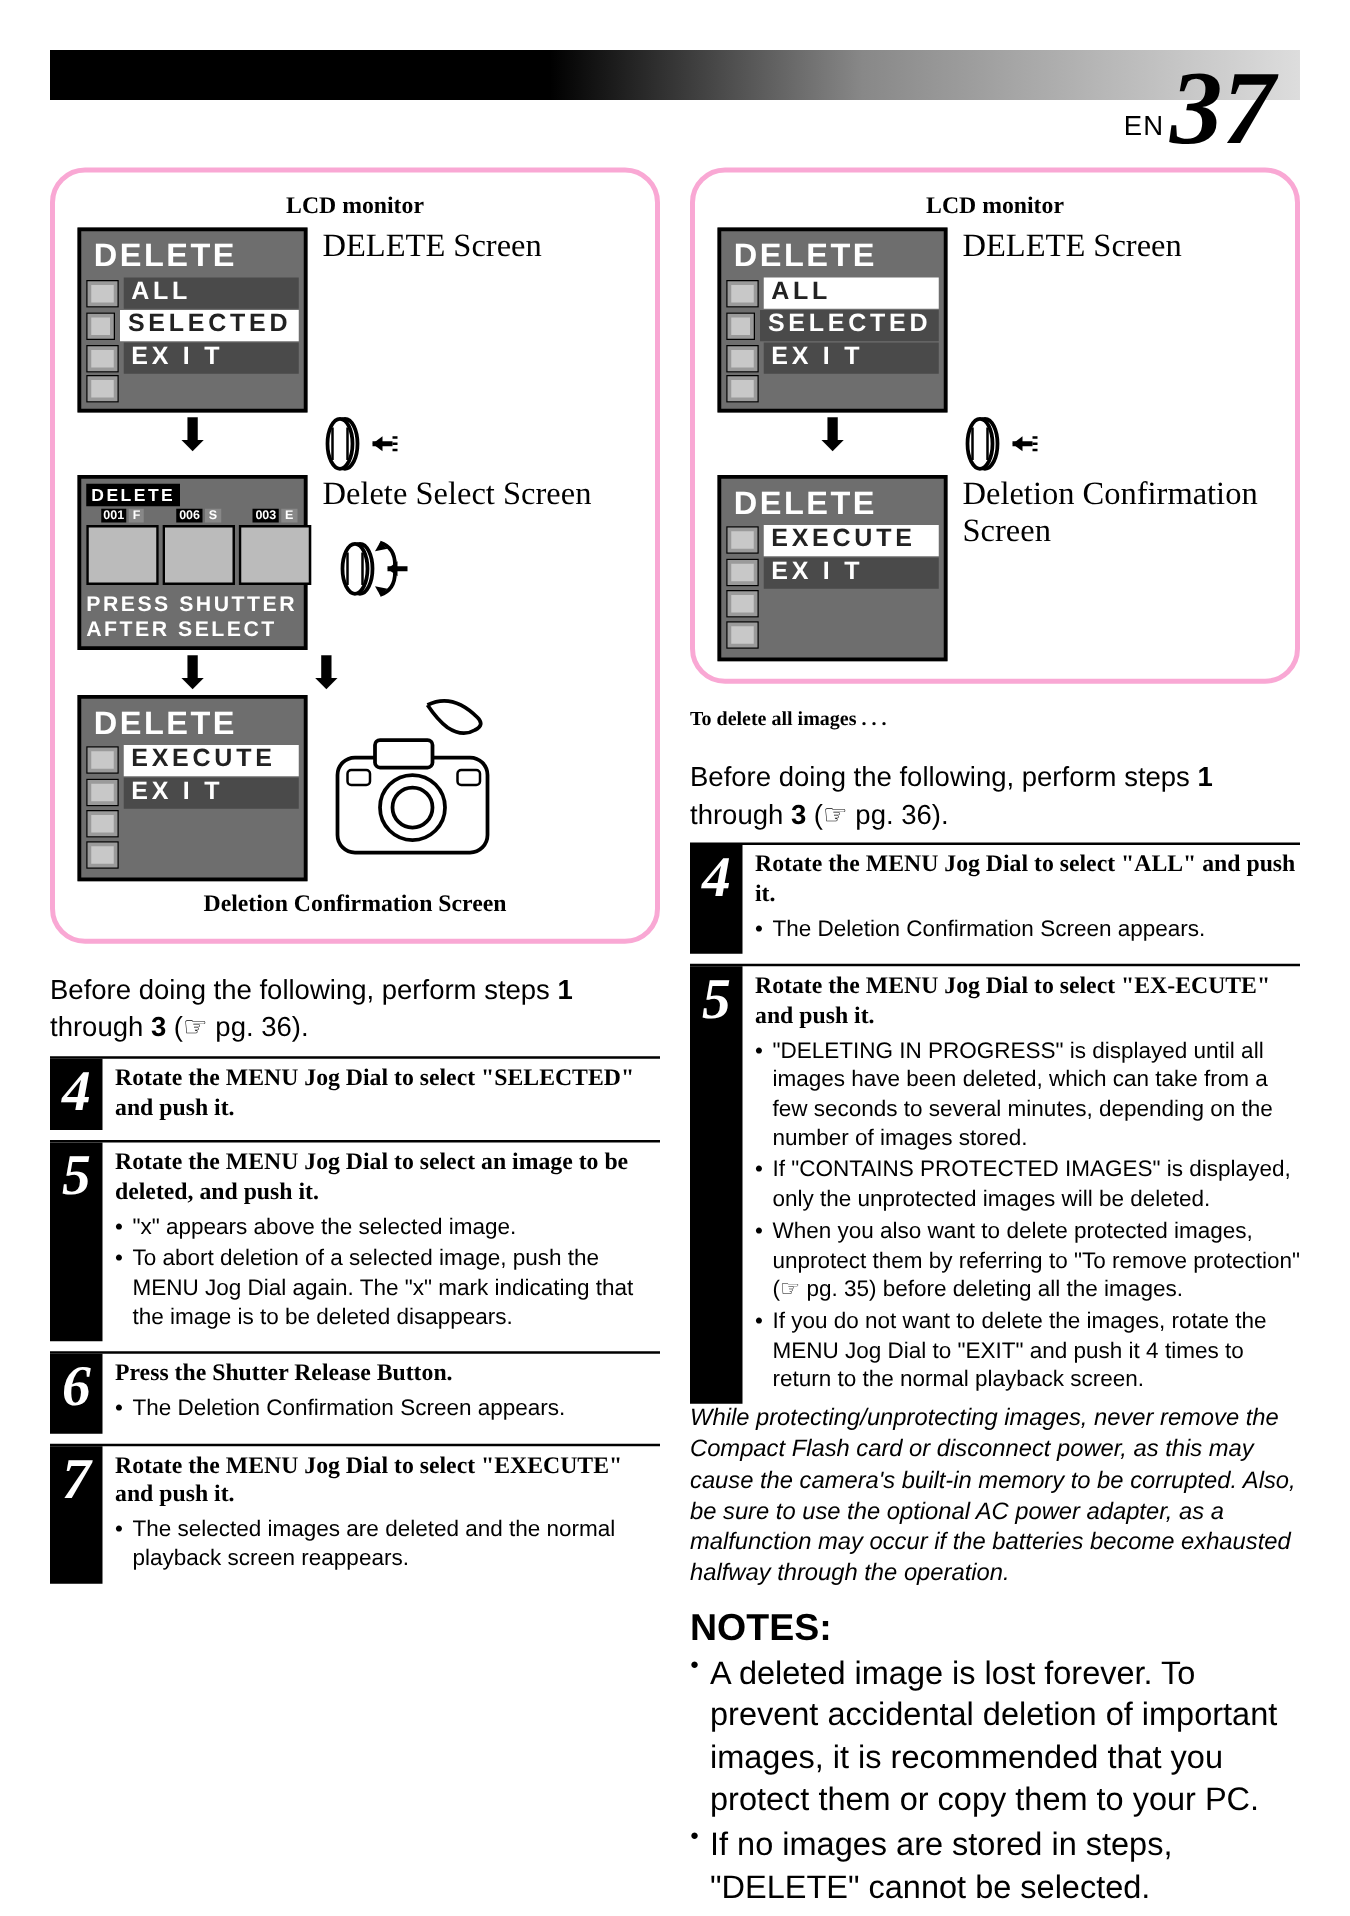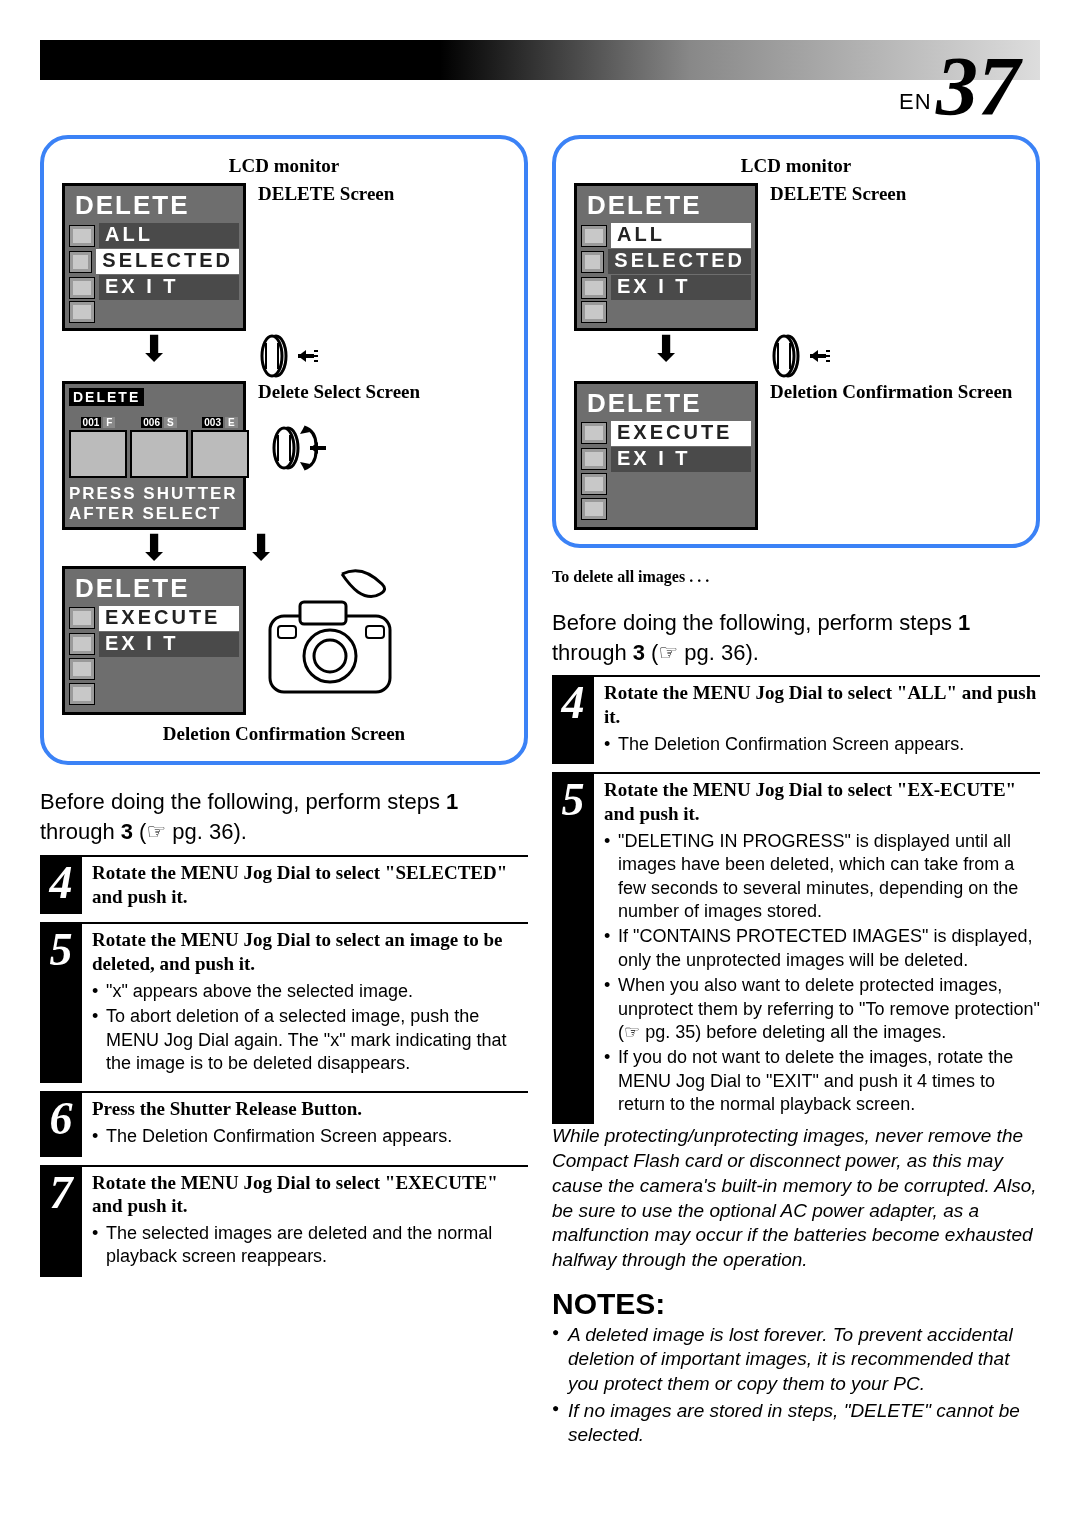--- a/index.html
+++ b/index.html
@@ -38,21 +38,21 @@
 }
 .columns {
   display: flex;
   padding: 20px 40px 40px 40px;
   gap: 24px;
 }
 .col {
   flex: 1;
 }
 .lcd-box {
-  border: 4px solid #3b82f6;
+  border: 4px solid #f9a8d4;
   border-radius: 28px;
   padding: 16px 18px;
   margin-bottom: 20px;
 }
 .lcd-label {
   font-family: Georgia, "Times New Roman", serif;
   font-weight: 700;
   font-size: 19px;
   text-align: center;
   margin-bottom: 6px;
@@ -108,22 +108,22 @@
   font-size: 20px;
   padding: 0px 6px 2px 6px;
 }
 .lcd-item.hl {
   background: #fff;
   color: #222;
 }
 .screen-side-label {
   flex: 1;
   font-family: Georgia, "Times New Roman", serif;
-  font-weight: 700;
-  font-size: 19px;
+  font-weight: 400;
+  font-size: 26px;
   margin-left: 12px;
 }
 .down-arrow {
   font-size: 36px;
   text-align: center;
   width: 184px;
   line-height: 0.9;
   margin: 4px 0;
 }
 .jog-wrap {
@@ -151,21 +151,21 @@
   font-family:"Arial Narrow",Arial,sans-serif;
   font-weight:700;
   letter-spacing:2px;
   font-size:14px;
   padding:1px 4px;
   display:inline-block;
 }
 .thumbs {
   display:flex;
   gap:3px;
-  margin-top:11px;
+  margin-top:1px;
   align-items:flex-end;
 }
 .thumb-col {display:flex;flex-direction:column;align-items:center;}
 .thumb-tag {display:flex;gap:2px;}
 .tag-num{background:#000;color:#fff;font-size:10px;font-weight:700;padding:0 2px;font-family:Arial;}
 .tag-let{background:#888;color:#fff;font-size:10px;font-weight:700;padding:0 3px;font-family:Arial;}
 .thumb-img {
   width:54px;height:44px;border:2px solid #000;background:#bbb;margin-top:2px;
 }
 .select-footer{
@@ -240,22 +240,21 @@
   line-height:1.3;
 }
 .notes-h {
   font-family:"Arial Black", Arial, sans-serif;
   font-weight:900;
   font-size:30px;
   margin:14px 0 0 0;
 }
 .notes-list { list-style:none; margin:2px 0 0 0; padding:0; }
 .notes-list li {
-  font-style:italic;
-  font-size:19px;
+  font-size:26px;
   line-height:1.3;
   position:relative;
   padding-left:16px;
   margin:2px 0;
 }
 .notes-list li::before{
   content:"●";
   position:absolute;left:0;top:2px;font-size:12px;font-style:normal;
 }
 .confirm-only .lcd-icon { margin-bottom:2px; }

